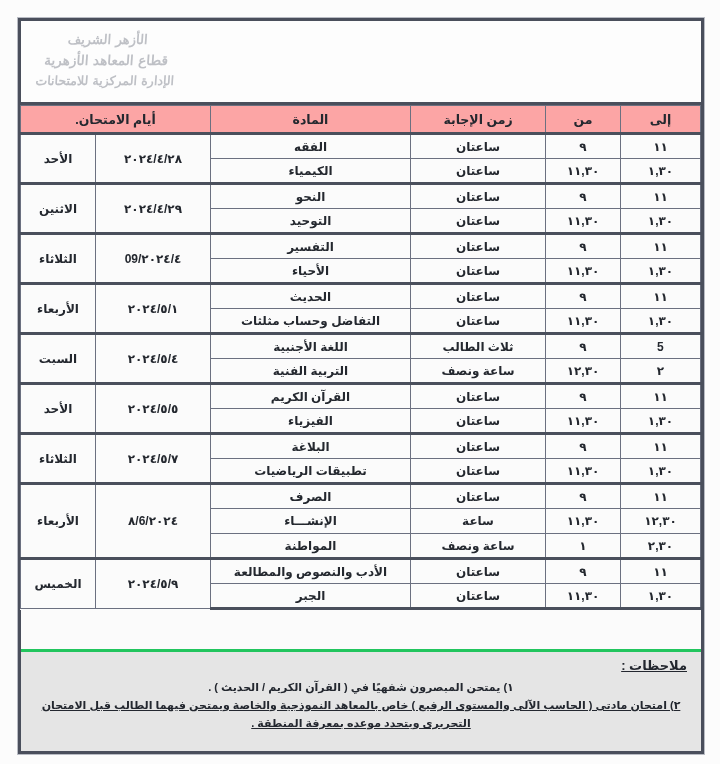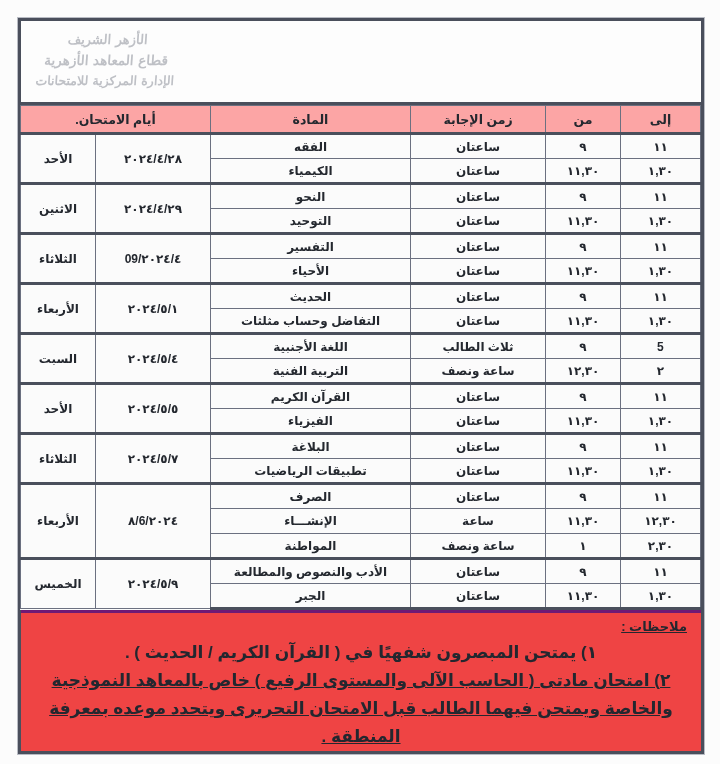--- a/index.html
+++ b/index.html
@@ -138,35 +138,35 @@
   .col-date { width: 115px; }
   .col-day  { width: 75px; }
   th.to-h, th.from-h, th.dur-h { border-left: 2px solid #4a4f5c; }
   th.days-h { border-right: 2px solid #4a4f5c; }
   td.col-dur-cell { border-left: 2px solid #4a4f5c; }
   td.col-from-cell { border-left: 2px solid #4a4f5c; }
   td.col-to-cell { border-left: 2px solid #4a4f5c; border-radius: 9px; }
 
   
   .notes {
-    border-top: 3px solid #701a75;
+    border-top: 3px solid #22c55e;
     padding: 6px 14px 19px 14px;
-    background: #ef4444;
+    background: #e5e5e5;
     min-height: 92px;
   }
   .notes-title {
     font-size: 13px;
     font-weight: bold;
     color: #23272f;
     text-decoration: underline;
     margin-bottom: 5px;
     text-align: right;
   }
   .note-item {
-    font-size: 17px;
+    font-size: 11px;
     font-weight: bold;
     color: #23272f;
     line-height: 1.65;
     text-align: center;
     padding: 0 4px;
   }
   .note-item.n1 { text-align: center; }
   .note-item.n2 { text-align: center; text-decoration: underline; }
 </style>
 </head>

